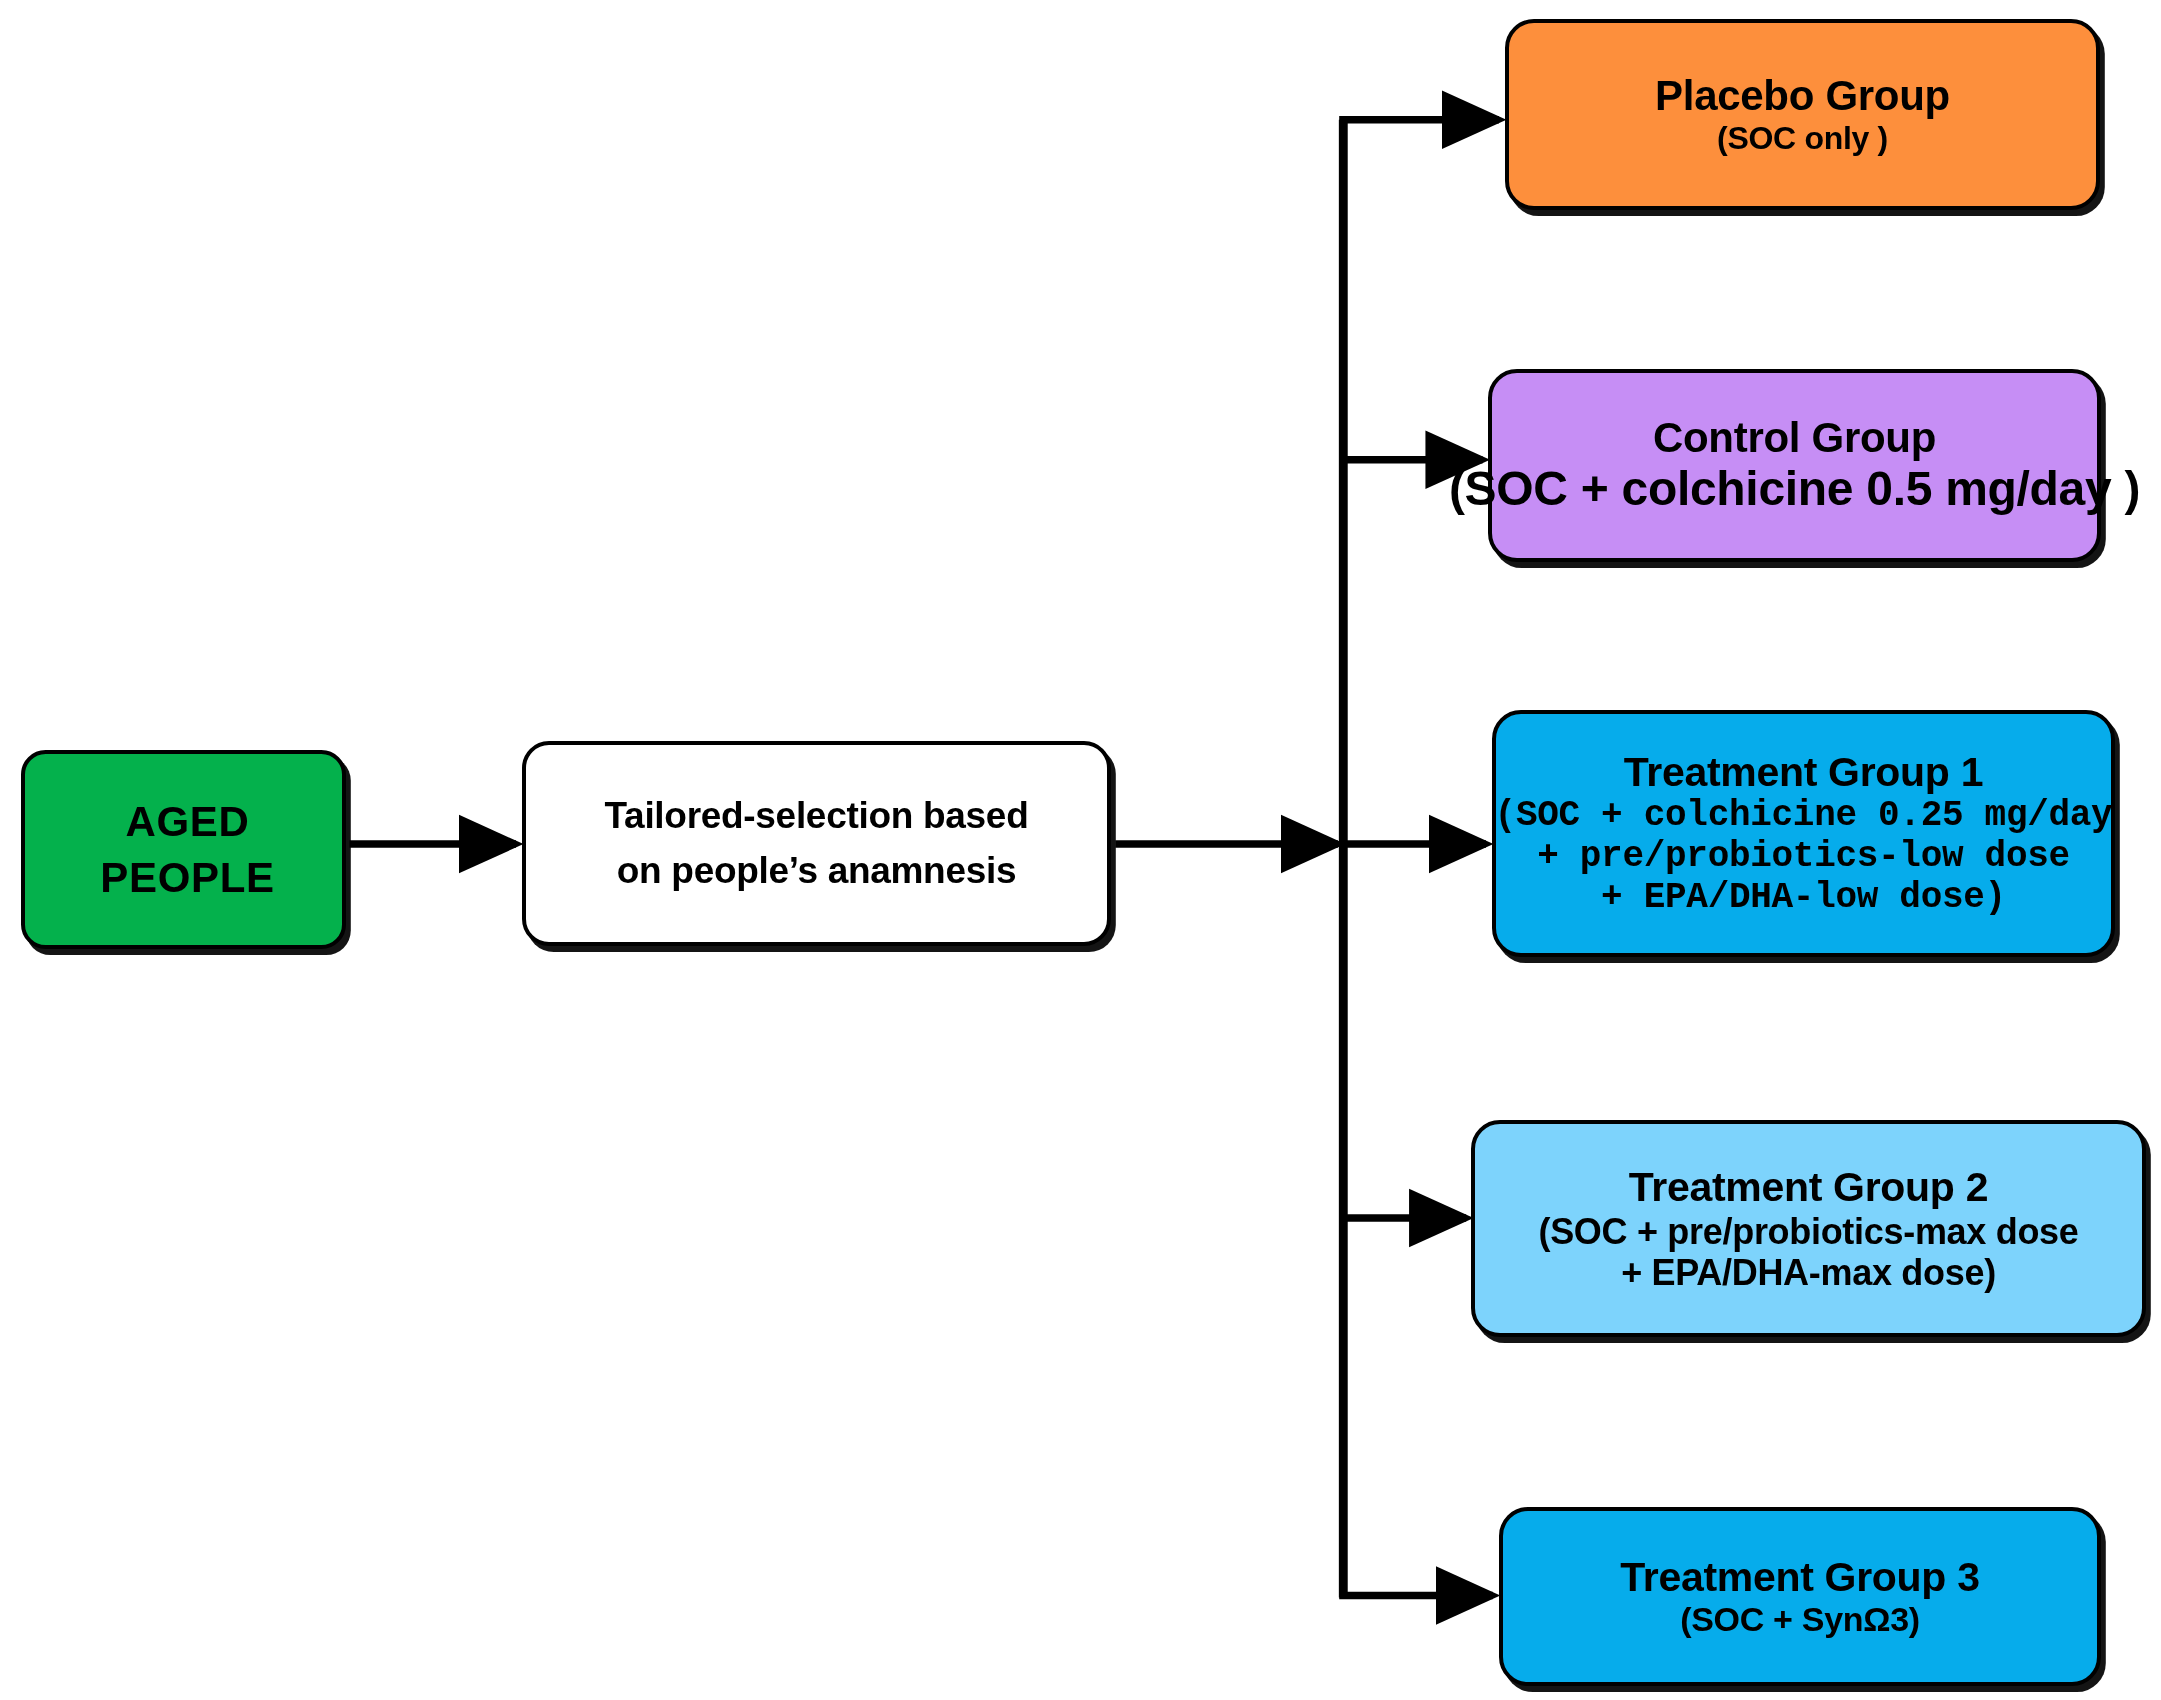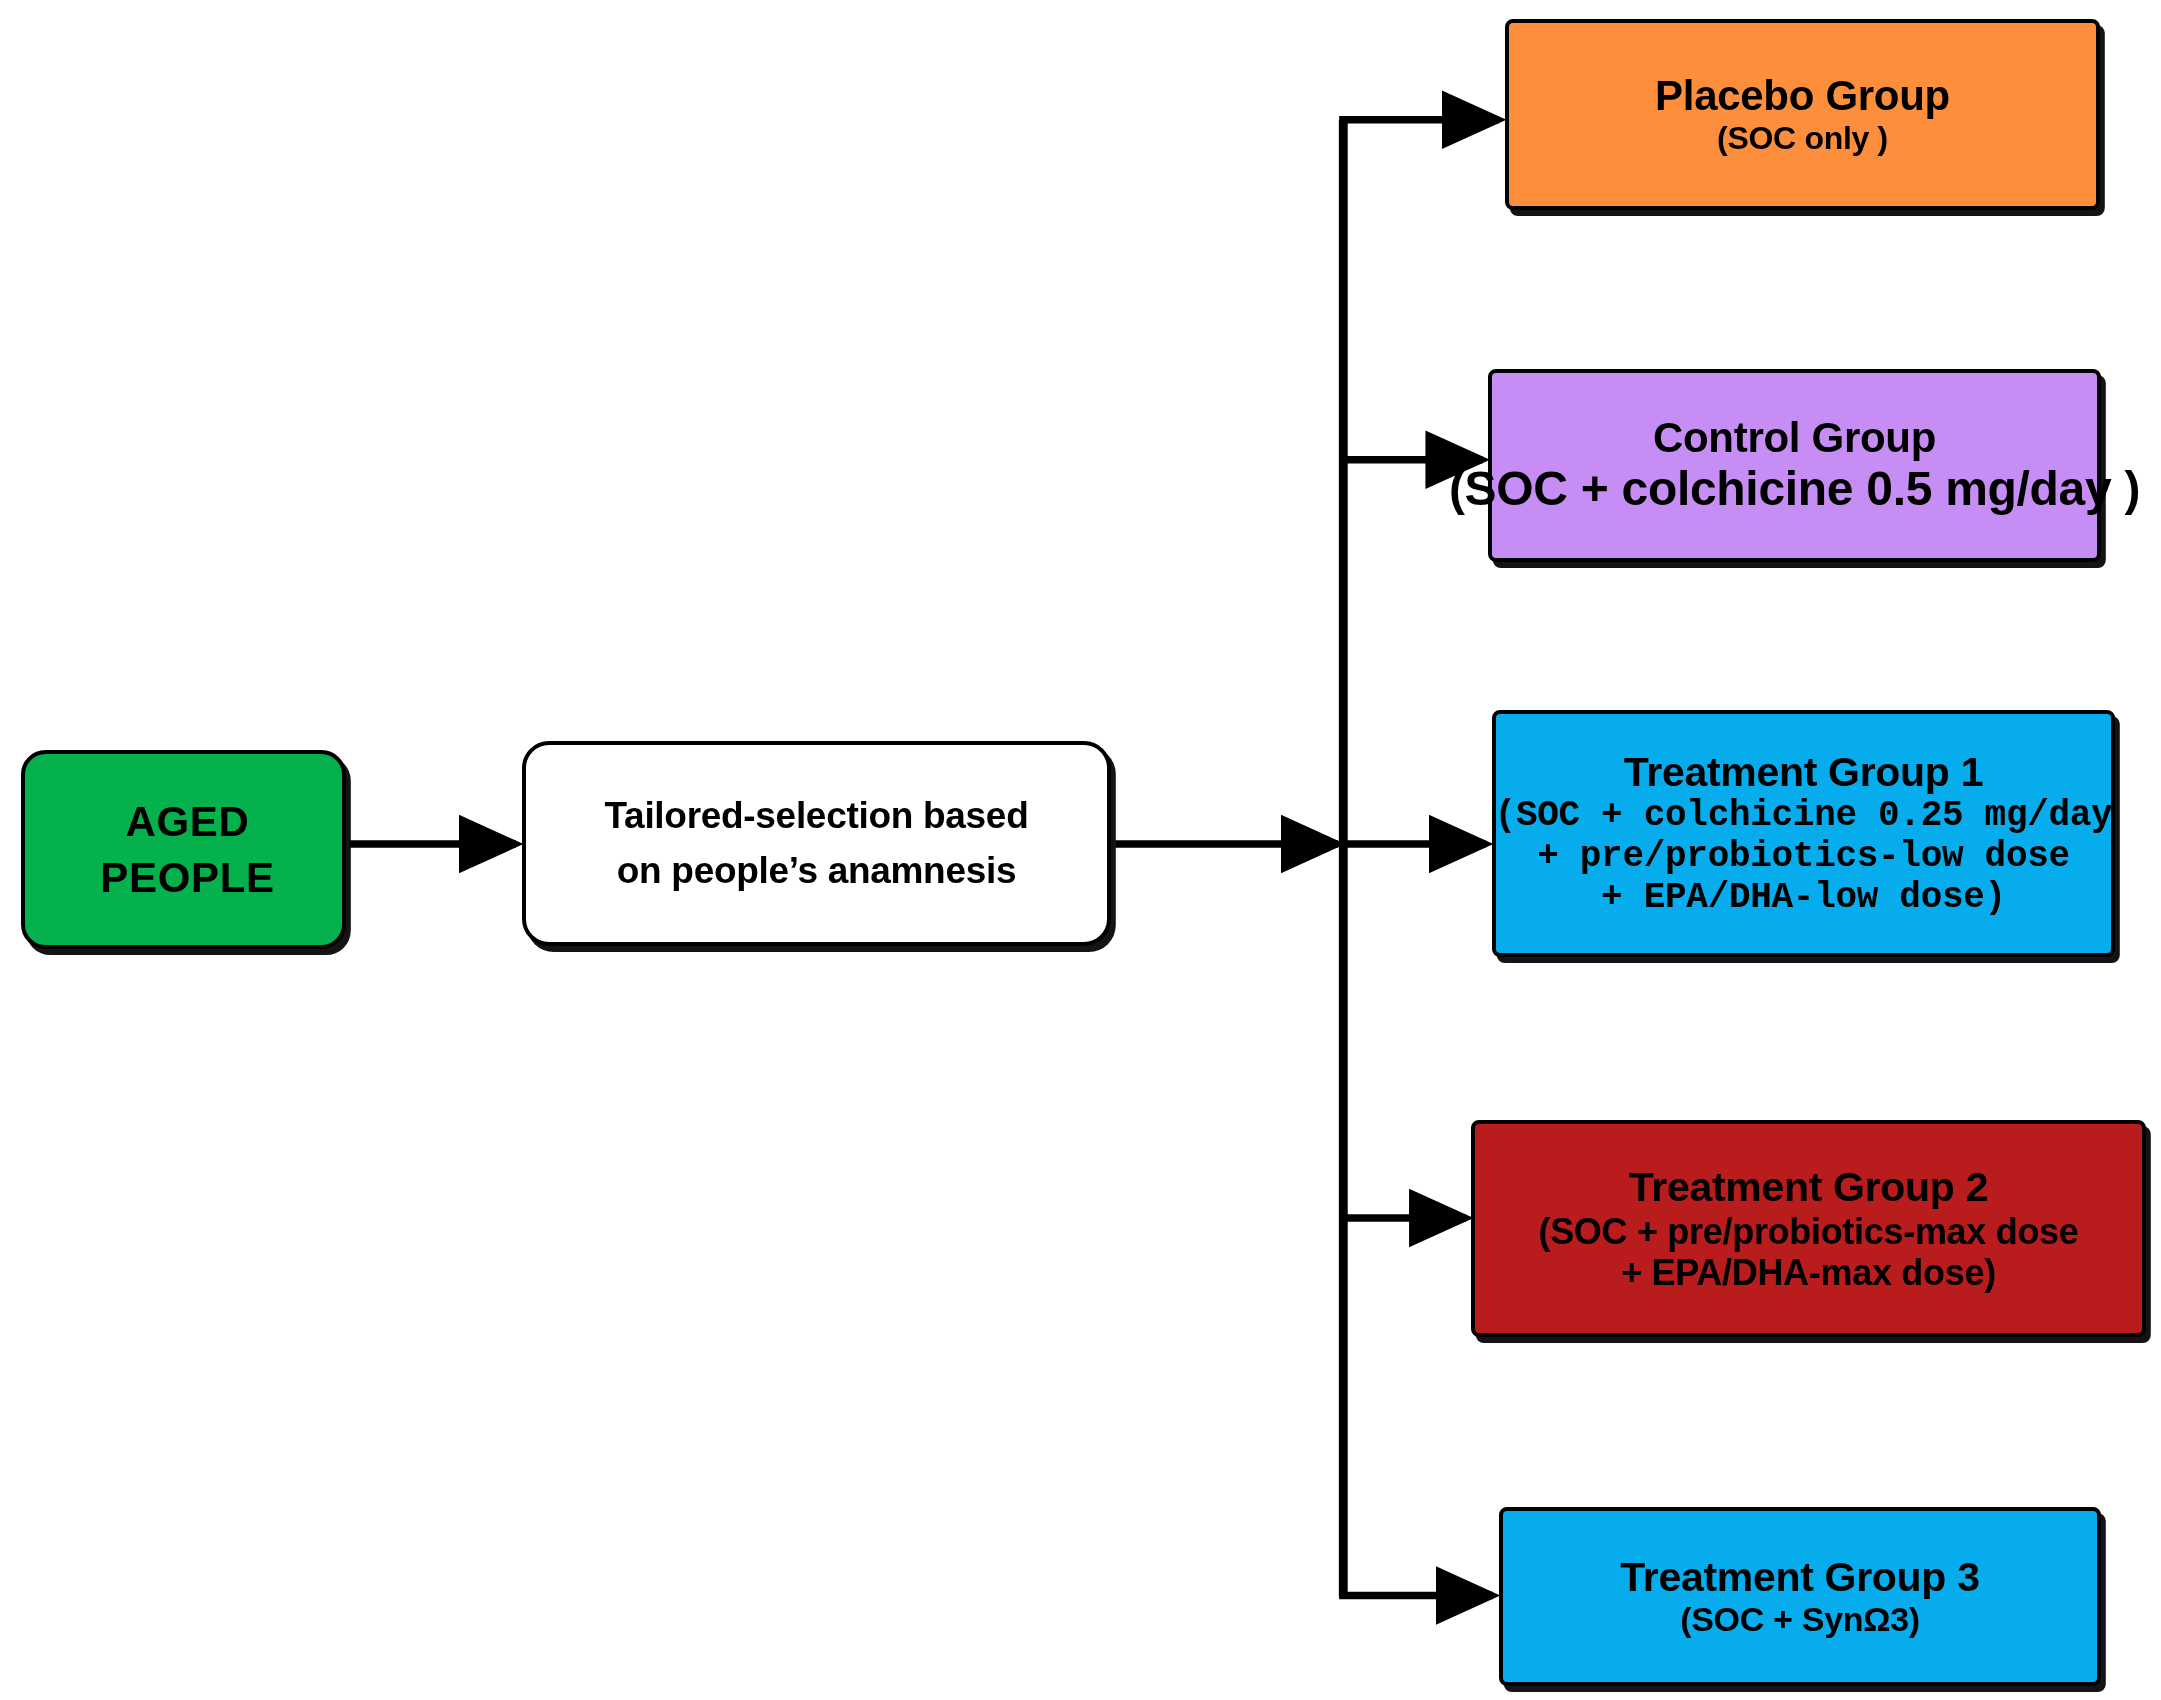--- a/index.html
+++ b/index.html
@@ -12,21 +12,21 @@
     width: 2161px;
     height: 1701px;
     background: #ffffff;
     overflow: hidden;
     font-family: "Liberation Sans", sans-serif;
   }
   .node {
     position: absolute;
     box-sizing: border-box;
     border: 4.8px solid #000000;
-    border-radius: 8px;
+    border-radius: 29px;
     display: flex;
     flex-direction: column;
     align-items: center;
     justify-content: center;
     text-align: center;
     color: #000000;
     font-weight: bold;
     line-height: 1.14;
     letter-spacing: -0.3px;
     box-shadow: 4.8px 6.1px 0 0 rgba(0,0,0,0.92);
@@ -75,21 +75,21 @@
 
   #node-tg1 {
     left: 1492px; top: 710px; width: 623px; height: 247px;
     background: #06ACEB;
     font-size: 41px;
   }
   #node-tg1 .sub { font-size: 36px; font-family: Liberation Mono, monospace; }
 
   #node-tg2 {
     left: 1471px; top: 1120px; width: 675px; height: 217px;
-    background: #b91c1c;
+    background: #7dd3fc;
     font-size: 41px;
   }
   #node-tg2 .sub { font-size: 36px; }
 
   #node-tg3 {
     left: 1499px; top: 1507px; width: 602px; height: 179px;
     background: #06ACEB;
     font-size: 41px;
   }
   #node-tg3 .sub { font-size: 34px; }

